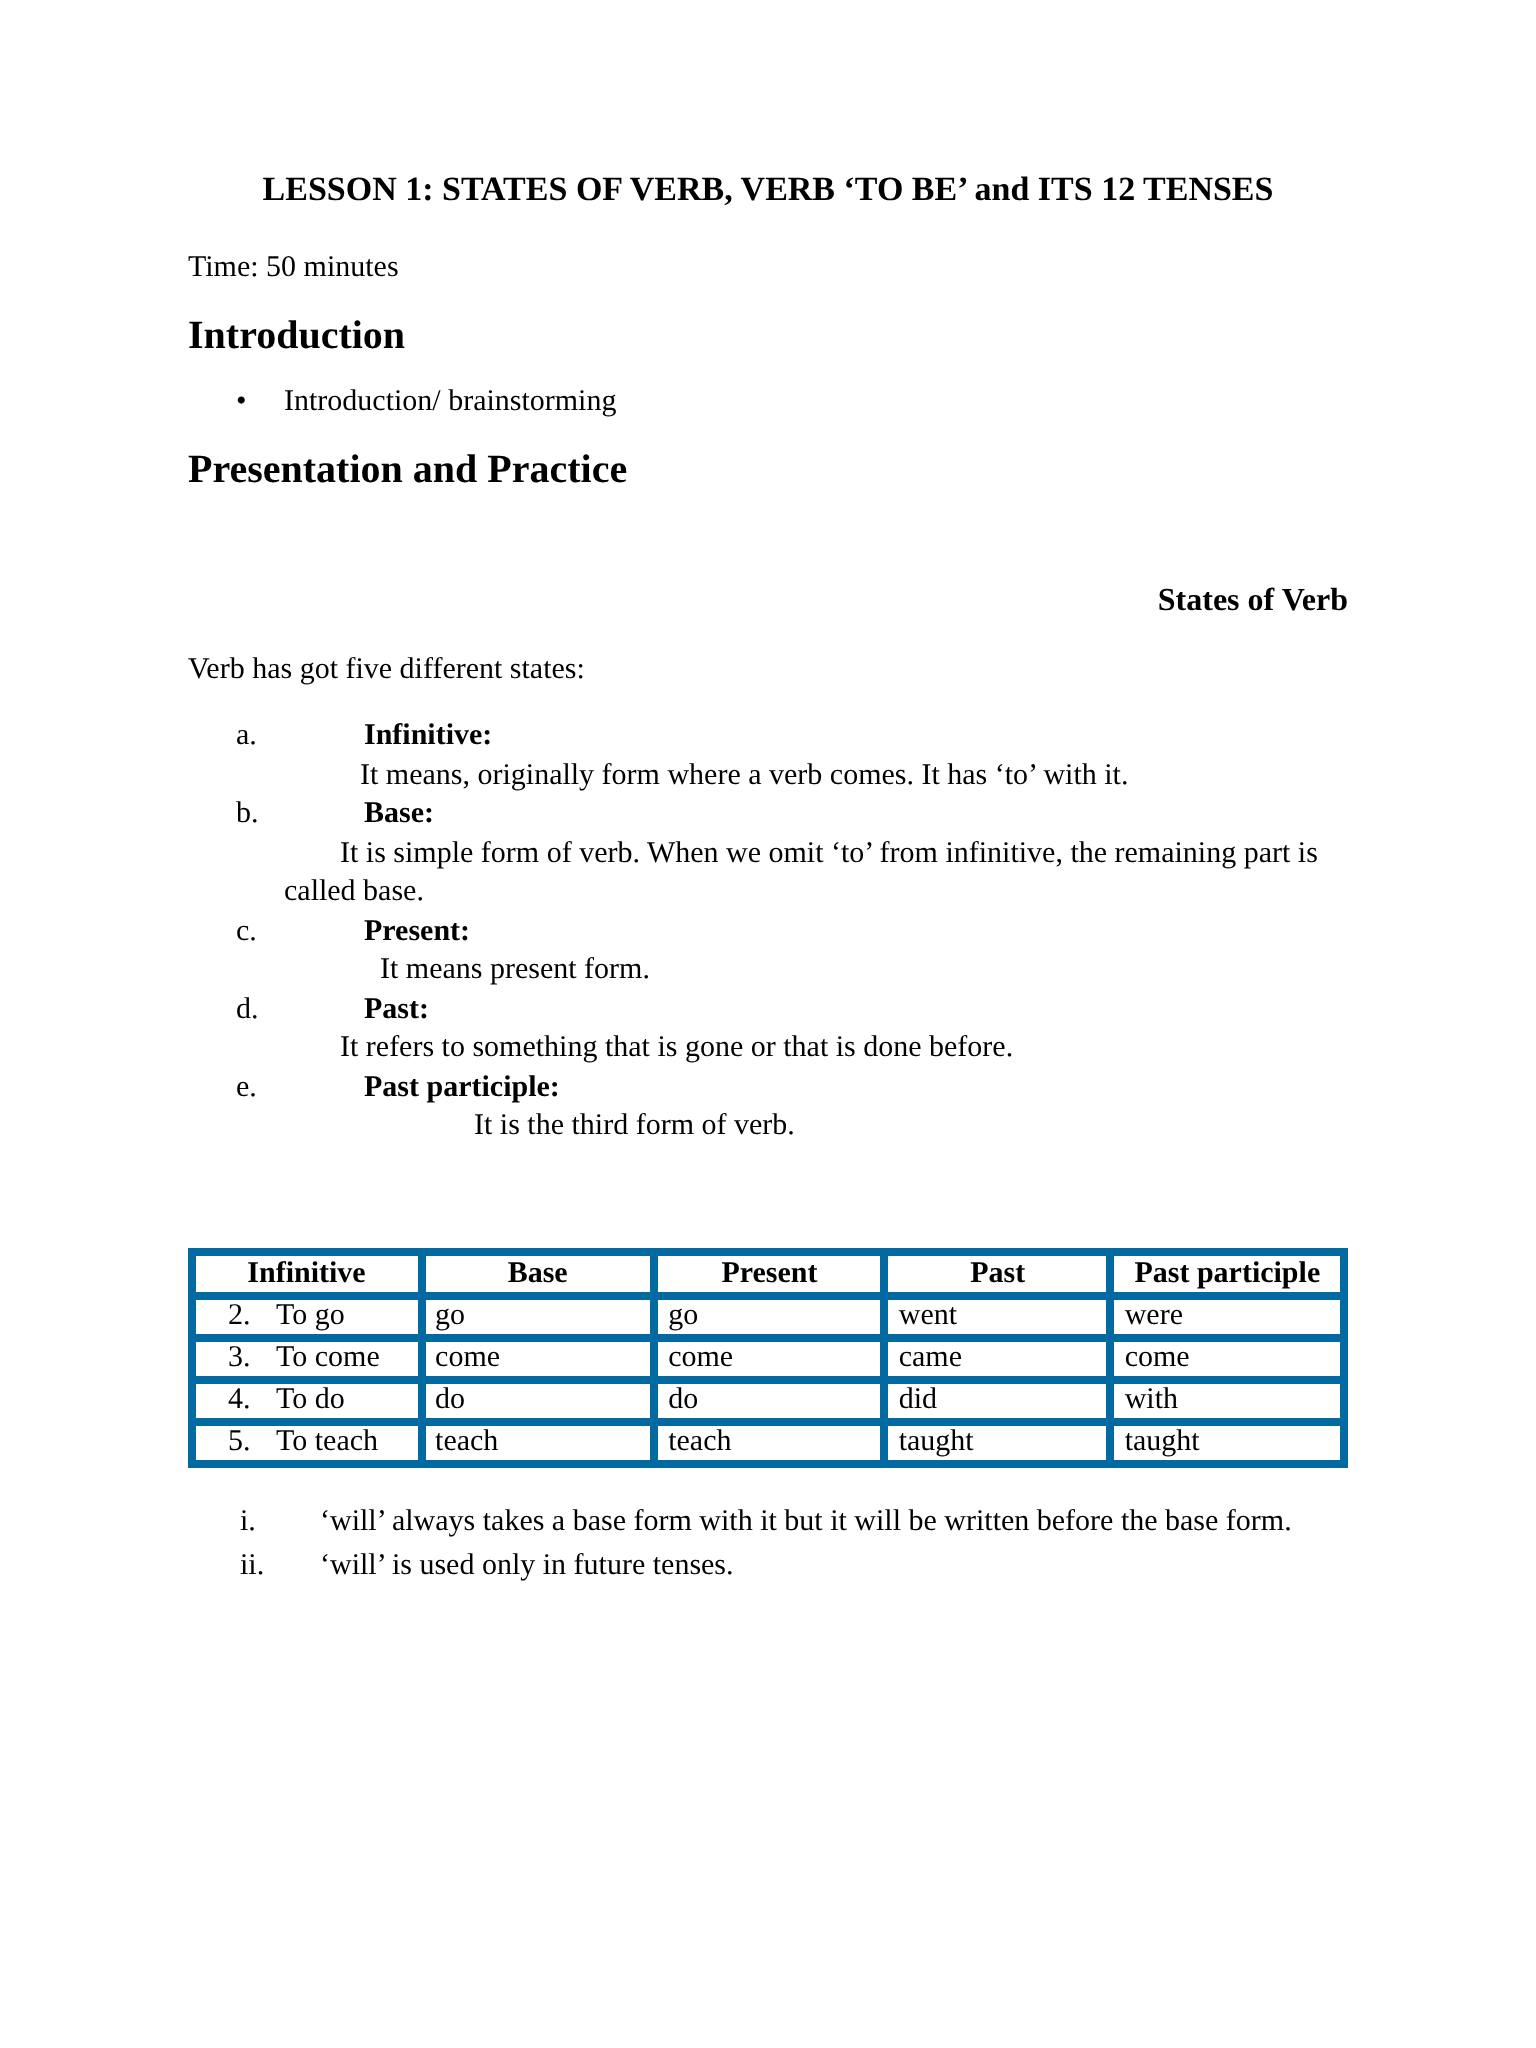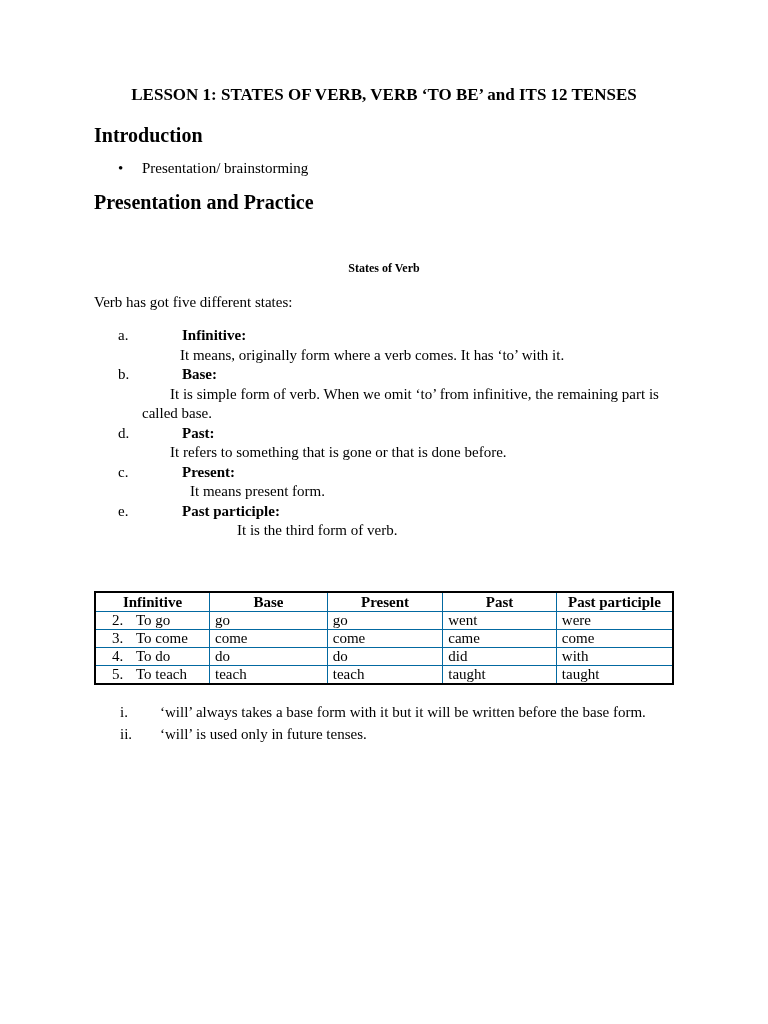--- a/index.html
+++ b/index.html
@@ -37,23 +37,23 @@
     line-height: 20px;
   }
   .bullet-item {
     display: flex;
     padding-left: 24px;
     margin: 0 0 14px 0;
     line-height: 19px;
   }
   .bullet-glyph { width: 24px; flex: none; }
   .section-title {
-    font-size: 12px;
+    font-size: 16px;
     font-weight: bold;
-    text-align: center;
+    text-align: right;
     margin: 46px 0 15px 0;
     line-height: 20px;
   }
   .states {
     list-style: none;
     margin: 12px 0 0 0;
     padding: 0;
   }
   .state-item { line-height: 19.5px; }
   .state-head { }
@@ -66,21 +66,21 @@
   .def-d { padding-left: 76px; }
   .def-e { padding-left: 143px; }
   .verb-table {
     border-collapse: collapse;
     width: 580px;
     margin-top: 50px;
     border: 2px solid #000;
     font-size: 15px;
   }
   .verb-table th, .verb-table td {
-    border: 1px solid #0369a1;
+    border: 4px solid #0369a1;
     padding: 0 5px;
     height: 17px;
     line-height: 16px;
     vertical-align: middle;
     text-align: left;
   }
   .verb-table th { text-align: center; font-weight: bold; height: 18px; }
   .col1 { width: 112px; }
   .col2 { width: 122px; }
   .col3 { width: 116px; }
@@ -98,27 +98,28 @@
   .cond-numeral { width: 40px; flex: none; }
   .cond-text { flex: 1; }
 </style>
 </head>
 <body>
 
 <div class="page">
 
   <h1 class="doc-title">LESSON 1: STATES OF VERB, VERB ‘TO BE’ and ITS 12 TENSES</h1>
 
+  <p class="block">Time: 50 minutes</p>
 
   <h2 class="subheading">Introduction</h2>
 
 
   <div class="bullet-item">
     <span class="bullet-glyph">•</span>
-    <span>Presentation/ brainstorming</span>
+    <span>Introduction/ brainstorming</span>
   </div>
 
   <h2 class="subheading">Presentation and Practice</h2>
 
 
   <h2 class="section-title">States of Verb</h2>
 
   <p class="block">Verb has got five different states:</p>
 
   <ol class="states">
@@ -129,29 +130,29 @@
       <div class="state-def def-a">It means, originally form where a verb comes. It has ‘to’ with it.</div>
     </li>
     <li class="state-item">
       <div class="state-head">
         <span class="state-letter">b.</span><span class="state-term">Base:</span>
       </div>
       <div class="state-def def-b">It is simple form of verb. When we omit ‘to’ from infinitive, the remaining part is called base.</div>
     </li>
     <li class="state-item">
       <div class="state-head">
+        <span class="state-letter">c.</span><span class="state-term">Present:</span>
+      </div>
+      <div class="state-def def-c">It means present form.</div>
+    </li>
+    <li class="state-item">
+      <div class="state-head">
         <span class="state-letter">d.</span><span class="state-term">Past:</span>
       </div>
       <div class="state-def def-d">It refers to something that is gone or that is done before.</div>
-    </li>
-    <li class="state-item">
-      <div class="state-head">
-        <span class="state-letter">c.</span><span class="state-term">Present:</span>
-      </div>
-      <div class="state-def def-c">It means present form.</div>
     </li>
     <li class="state-item">
       <div class="state-head">
         <span class="state-letter">e.</span><span class="state-term">Past participle:</span>
       </div>
       <div class="state-def def-e">It is the third form of verb.</div>
     </li>
   </ol>
 
   <table class="verb-table">

